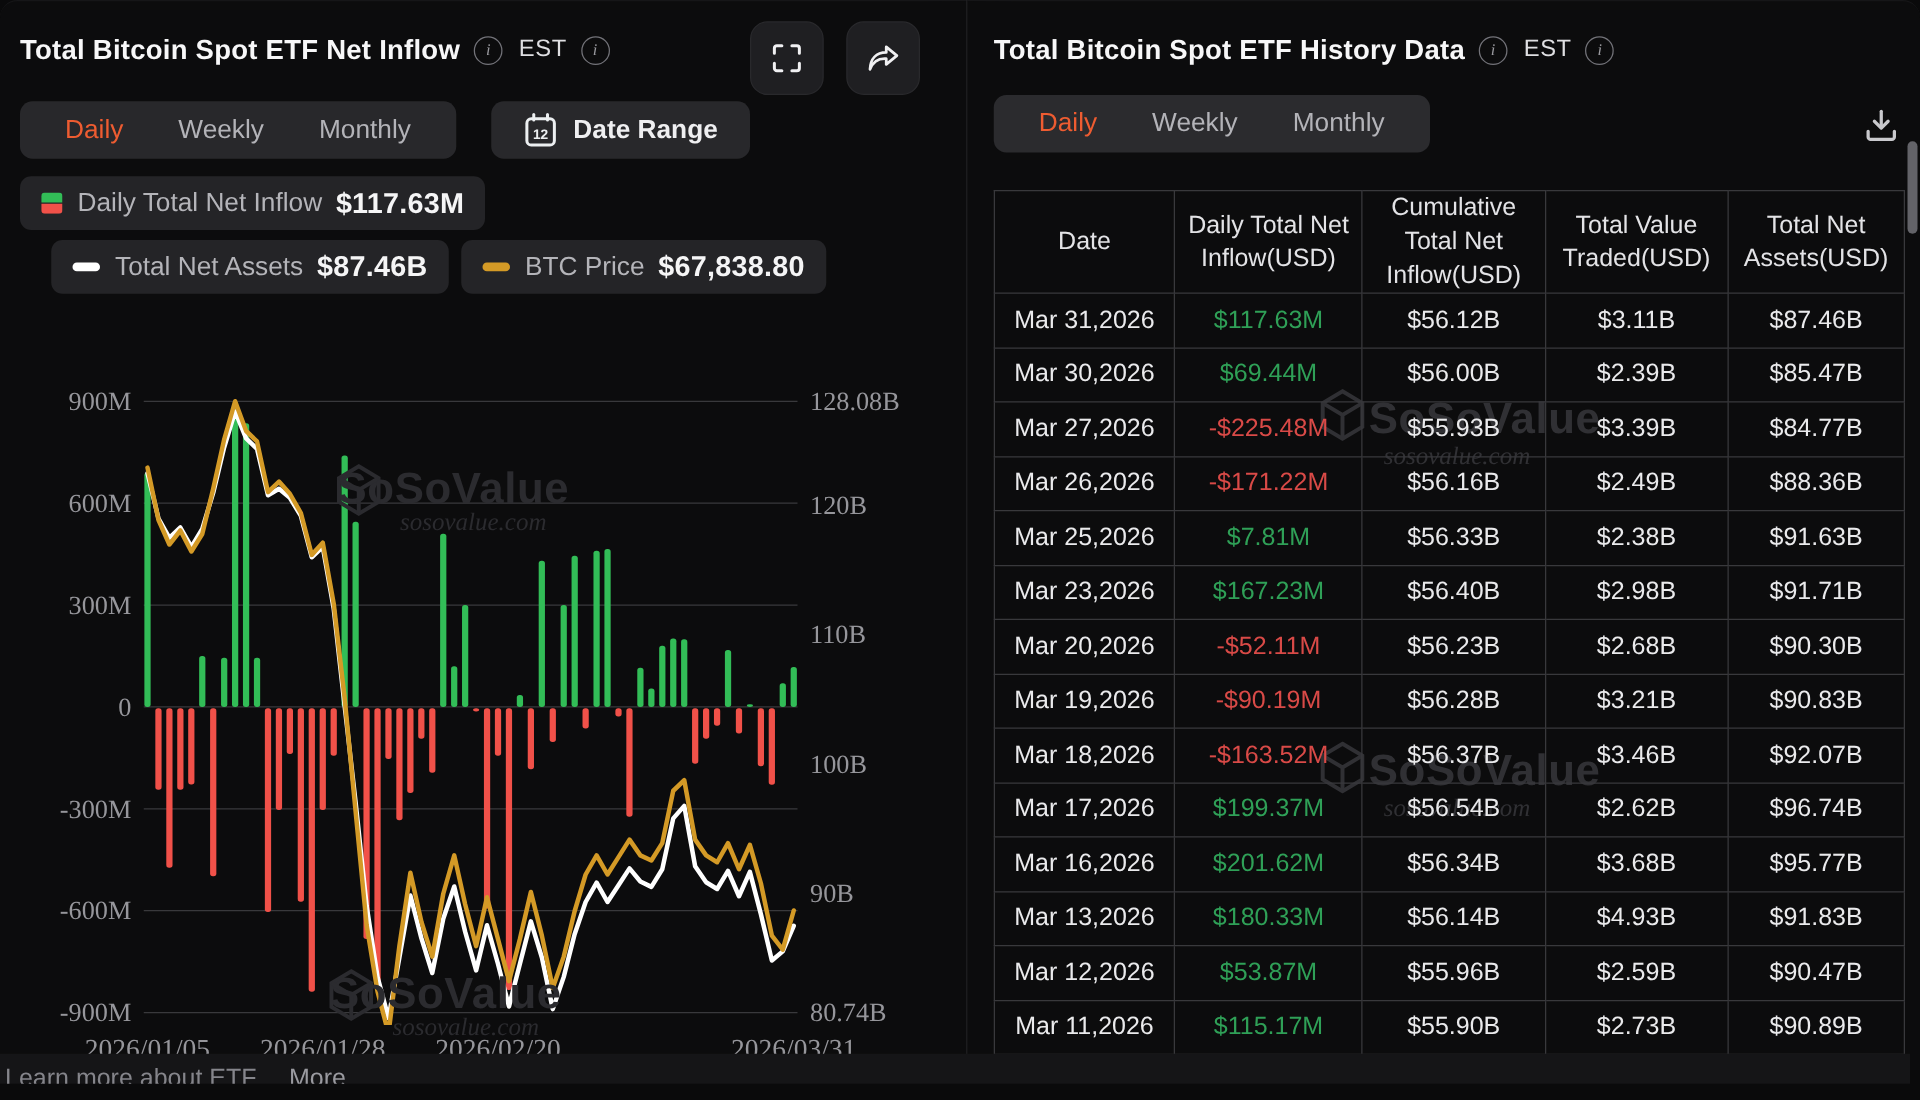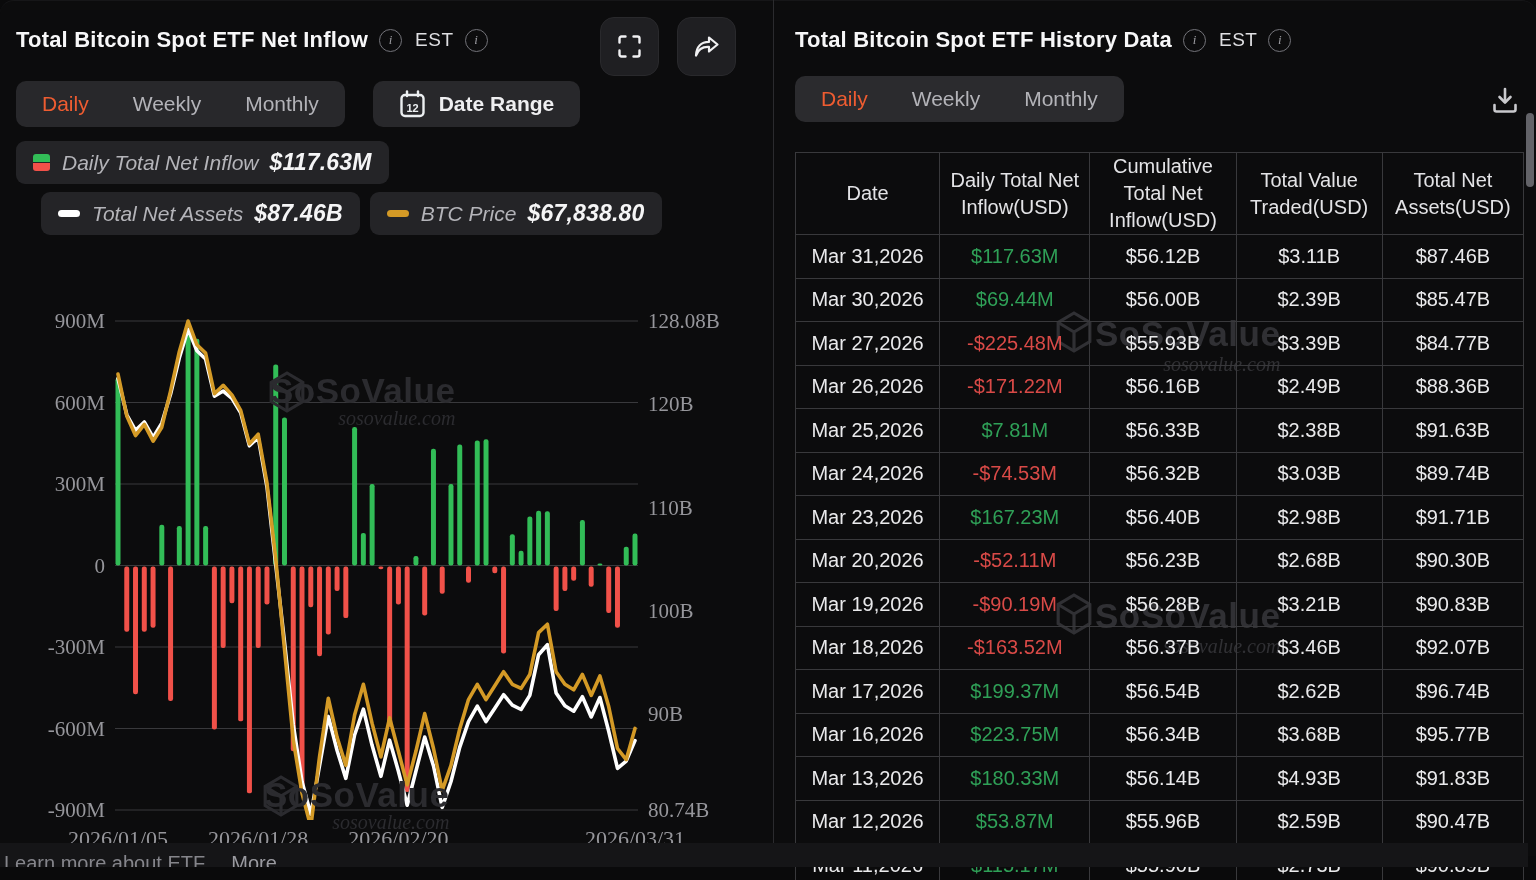--- a/index.html
+++ b/index.html
@@ -19,49 +19,49 @@
     border:1.5px solid #737379;border-radius:50%;color:#9b9ba0;font:italic 13px "Liberation Serif",serif;flex:0 0 auto;}
   .est{margin-left:13px;font-size:19px;color:#dfdfe2;font-weight:500;letter-spacing:.5px;text-align:center;}
 
   
   .iconbtn{position:absolute;top:16px;width:59px;height:59px;border-radius:14px;background:#1f1f22;
     border:1px solid #29292c;display:flex;align-items:center;justify-content:center;padding:0;cursor:pointer;}
   .iconbtn.b1{left:600px;}  .iconbtn.b2{left:677px;}
   .iconbtn svg{display:block;}
 
   
-  .seg{display:inline-flex;align-items:center;background:#28282b;border-radius:10px;height:46px;padding:0 4px;}
+  .seg{display:inline-flex;align-items:center;background:#28282b;border-radius:10px;height:46px;padding:0 14px;}
   .seg-item{padding:0 22px;font-size:21px;color:#b3b3b8;line-height:46px;cursor:pointer;white-space:nowrap;}
   .seg-item.active{color:#ee5c31;font-weight:500;}
   .controls{display:flex;align-items:center;gap:28px;margin:28px 0 0 16px;}
   .datebtn{display:inline-flex;align-items:center;gap:13px;background:#28282b;border:none;border-radius:10px;
     height:46px;padding:0 26px;color:#efeff1;font-size:21px;font-weight:bold;font-family:inherit;cursor:pointer;}
 
   
-  .legendrow{display:flex;gap:10px;margin:14px 0 0 16px;font-style:italic;}
+  .legendrow{display:flex;gap:10px;margin:14px 0 0 16px;}
   .legendrow.second{margin-top:8px;padding-left:25px;}
   .pill{display:inline-flex;align-items:center;background:#242427;border-radius:9px;height:43px;padding:0 17px;cursor:pointer;}
   .pill .lab{font-size:21px;color:#b4b4b9;margin-left:12px;}
   .pill .val{font-size:23px;font-weight:bold;color:#f5f5f6;margin-left:11px;letter-spacing:.2px;}
   .sq{width:17px;height:17px;border-radius:3px;overflow:hidden;display:inline-block;flex:0 0 auto;}
   .sq .t{display:block;width:100%;height:8px;background:#32bd57;margin-bottom:1px;}
   .sq .b{display:block;width:100%;height:8px;background:#f15149;}
   .dash{width:22px;height:7px;border-radius:4px;display:inline-block;flex:0 0 auto;}
   .dash.white{background:#ffffff;}
   .dash.gold{background:#d49a26;}
 
   
   .chart-wrap{position:absolute;left:0;top:292px;width:773px;height:564px;}
   .chart-wrap svg{position:absolute;left:0;top:0;}
 
   
   .wm{position:absolute;color:#2b2b2f;pointer-events:none;z-index:0;}
   .wm .wm-row{display:flex;align-items:center;gap:2px;}
   .wm .wm-name{font-size:35px;font-weight:bold;letter-spacing:.5px;}
-  .wm .wm-sub{font:italic 20px "Liberation Serif",serif;margin:-4px 0 0 52px;text-align:right;}
+  .wm .wm-sub{font:italic 20px "Liberation Serif",serif;margin:-4px 0 0 52px;}
   .wm.lite{color:#47474c;opacity:.62;}
 
   
   .dl-btn{position:absolute;right:14px;top:82px;background:none;border:none;padding:2px;cursor:pointer;}
   .tablewrap{position:relative;margin:30px 0 0 21px;width:730px;z-index:1;}
   table{border-collapse:collapse;table-layout:fixed;width:729px;}
   th,td{text-align:center;vertical-align:middle;}
   thead th{font-weight:400;font-size:20px;color:#e3e3e6;line-height:1.35;height:80px;padding:0 8px;}
   tbody td{font-size:20px;color:#eaeaec;height:42.5px;padding:0 4px;white-space:nowrap;}
   table,th,td{border:1px solid #39393c;}
@@ -367,27 +367,20 @@
                 <td>$88.36B</td>
               </tr>
               <tr>
                 <td>Mar 25,2026</td>
                 <td class="pos">$7.81M</td>
                 <td>$56.33B</td>
                 <td>$2.38B</td>
                 <td>$91.63B</td>
               </tr>
               <tr>
-                <td>Mar 24,2026</td>
-                <td class="neg">-$74.53M</td>
-                <td>$56.32B</td>
-                <td>$3.03B</td>
-                <td>$89.74B</td>
-              </tr>
-              <tr>
                 <td>Mar 23,2026</td>
                 <td class="pos">$167.23M</td>
                 <td>$56.40B</td>
                 <td>$2.98B</td>
                 <td>$91.71B</td>
               </tr>
               <tr>
                 <td>Mar 20,2026</td>
                 <td class="neg">-$52.11M</td>
                 <td>$56.23B</td>
@@ -410,21 +403,21 @@
               </tr>
               <tr>
                 <td>Mar 17,2026</td>
                 <td class="pos">$199.37M</td>
                 <td>$56.54B</td>
                 <td>$2.62B</td>
                 <td>$96.74B</td>
               </tr>
               <tr>
                 <td>Mar 16,2026</td>
-                <td class="pos">$223.75M</td>
+                <td class="pos">$201.62M</td>
                 <td>$56.34B</td>
                 <td>$3.68B</td>
                 <td>$95.77B</td>
               </tr>
               <tr>
                 <td>Mar 13,2026</td>
                 <td class="pos">$180.33M</td>
                 <td>$56.14B</td>
                 <td>$4.93B</td>
                 <td>$91.83B</td>

